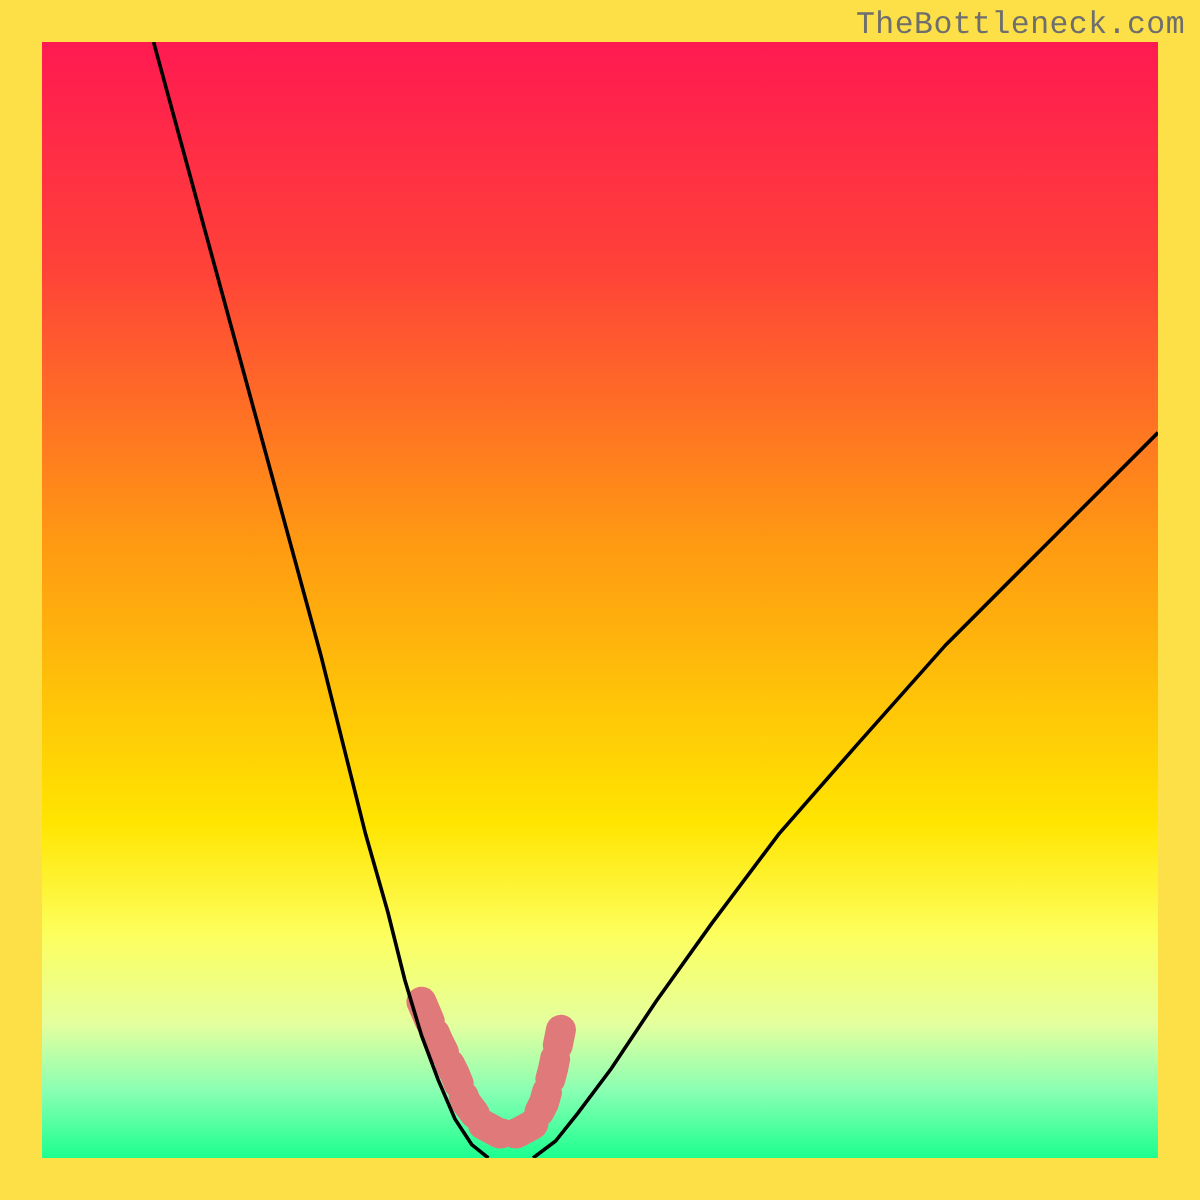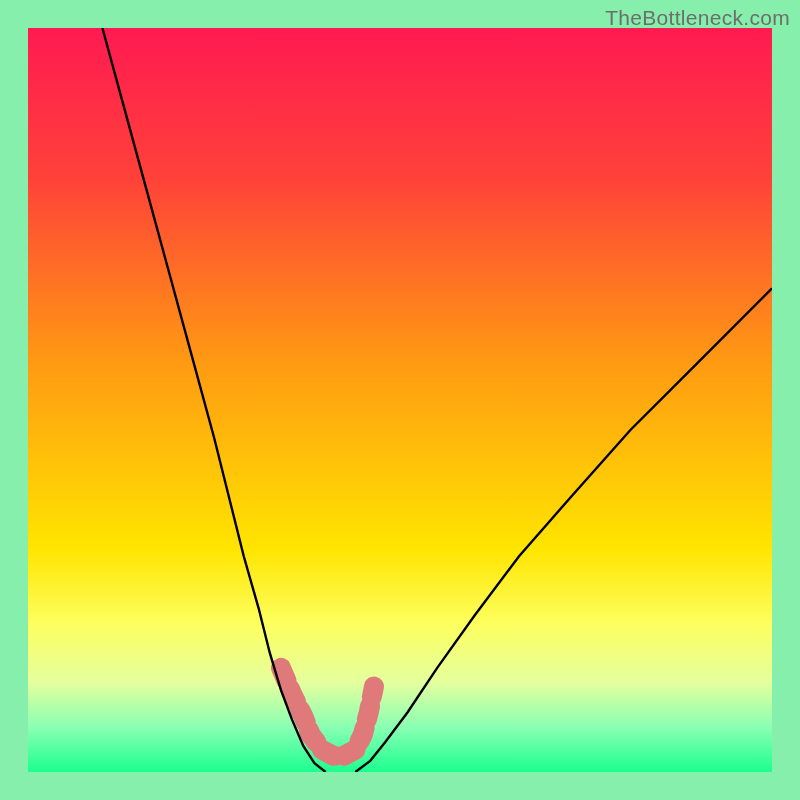--- a/index.html
+++ b/index.html
@@ -10,21 +10,22 @@
     background: #000;
     overflow: hidden;
     font-family: Arial, Helvetica, sans-serif;
   }
   .frame {
     position: absolute;
     left: 0;
     top: 0;
     width: 800px;
     height: 800px;
-    background: #86efac;
+    background: #fde047;
+    font-family: Liberation Mono, monospace;
   }
   .plot-area {
     position: absolute;
     left: 28px;
     top: 28px;
     width: 744px;
     height: 744px;
     overflow: hidden;
   }
   .gradient {

